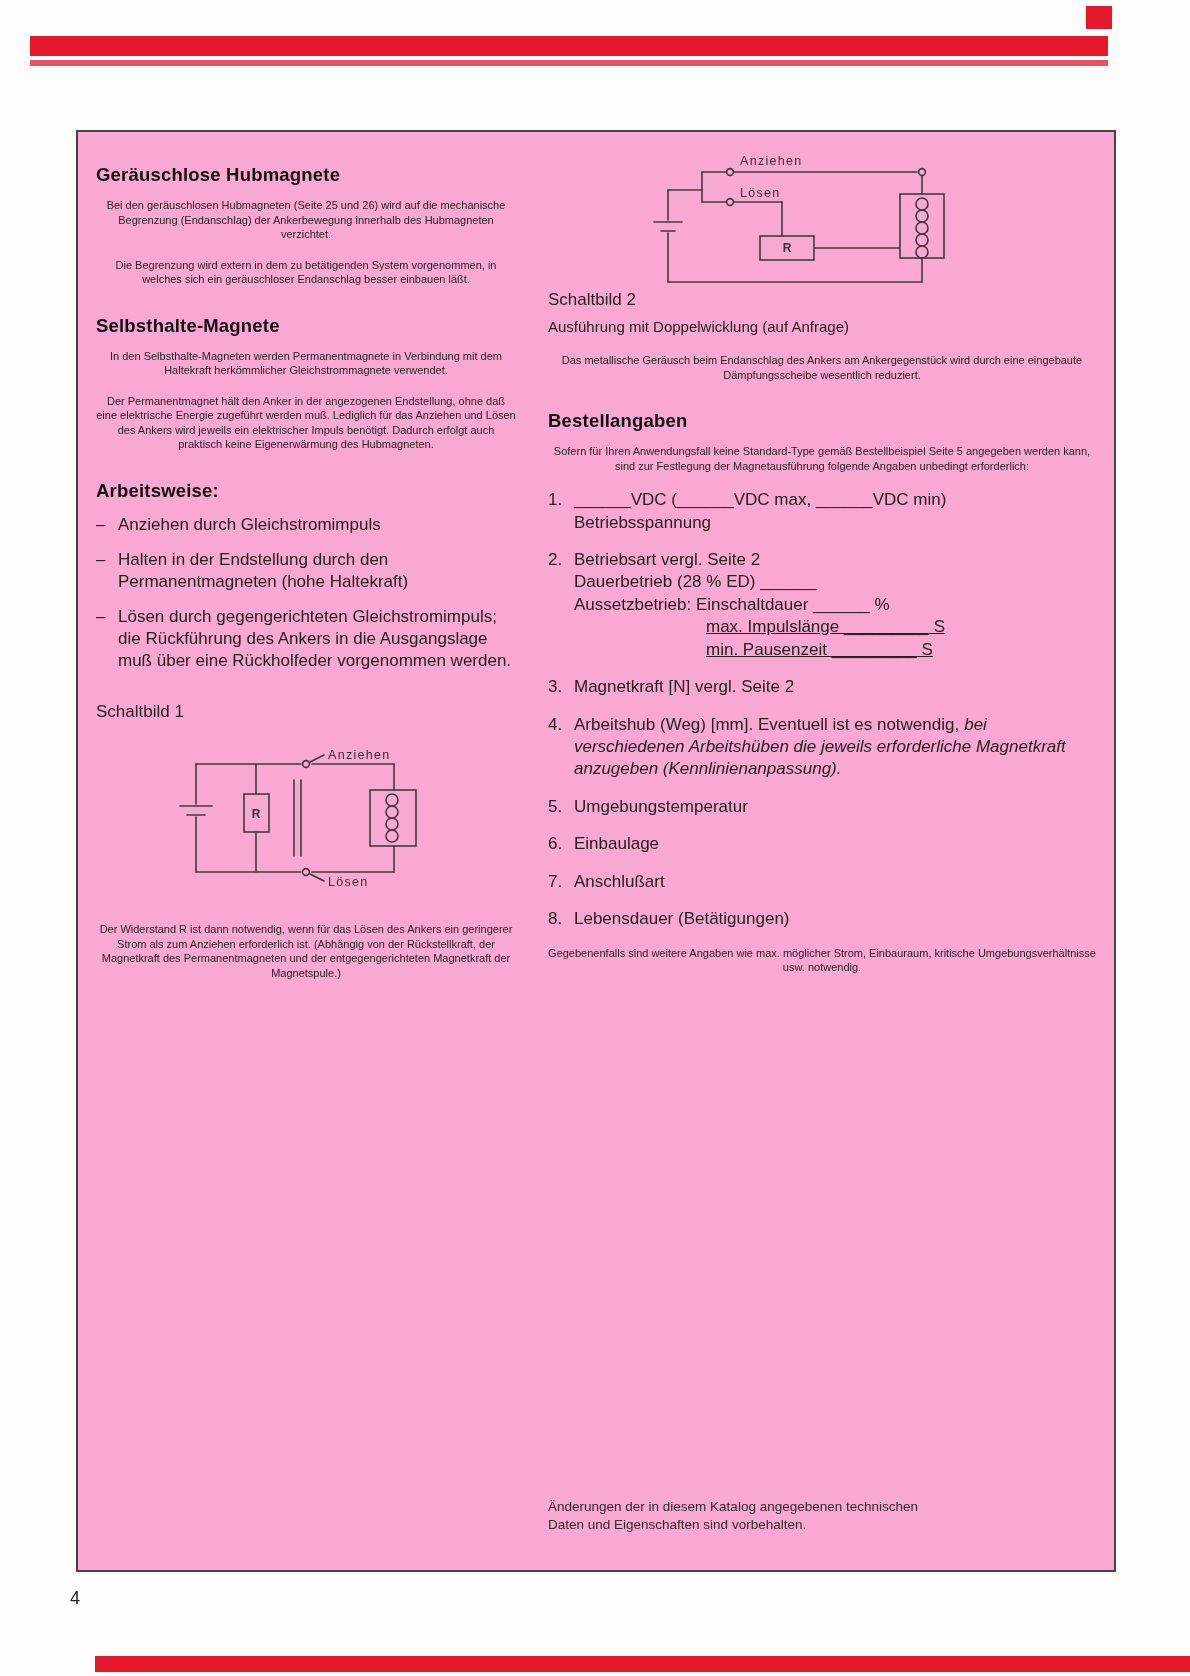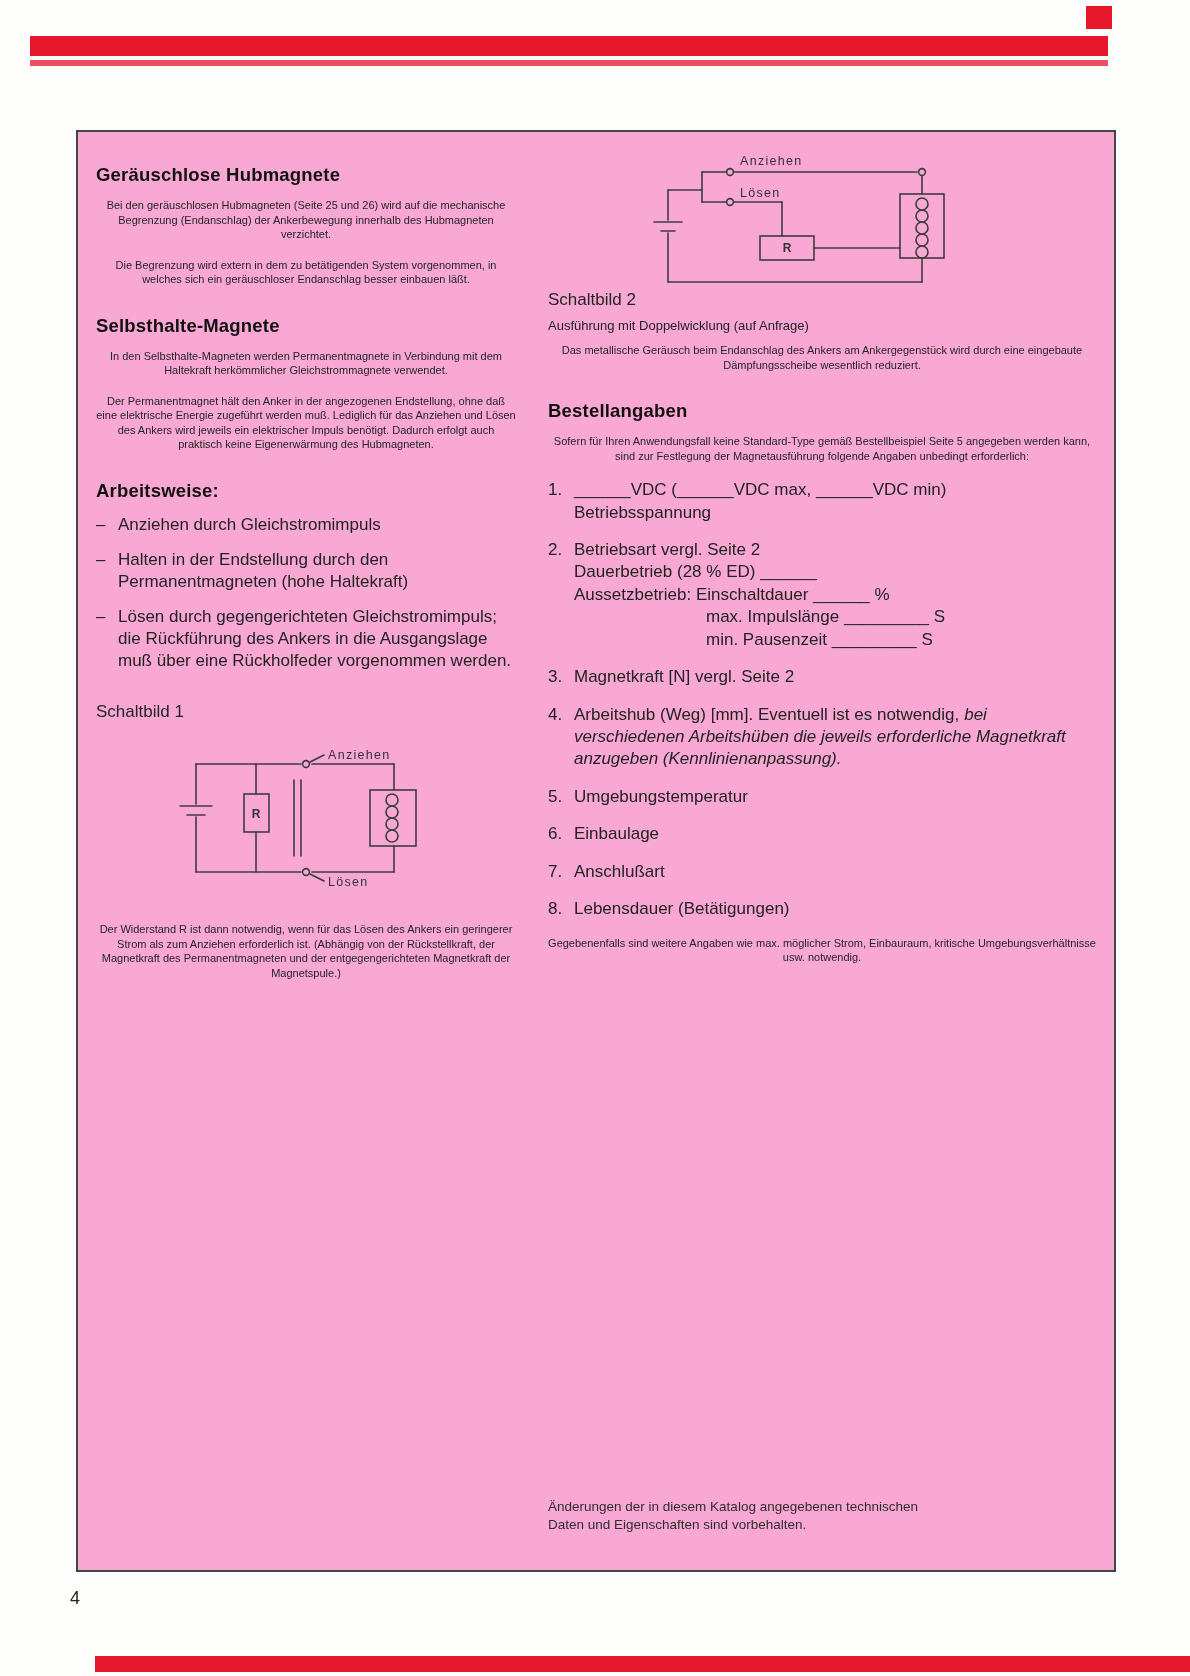--- a/index.html
+++ b/index.html
@@ -33,27 +33,27 @@
   .caption.block { margin:30px 0 10px; }
 
   .dash-list { margin:4px 0 10px; }
   .dash-item { display:flex; margin-bottom:13px; font-size:17px; line-height:1.3; }
   .dash { flex:0 0 22px; }
   .dash-text { flex:1; }
 
   .diagram-wrap { margin:6px 0 22px 58px; }
   .d2row { display:flex; align-items:flex-end; gap:6px; margin-bottom:4px; }
   .d2row svg { margin-top:-8px; }
-  .note { font-size:13px; margin:8px 0 10px; }
+  .note { font-size:15px; margin:8px 0 18px; }
 
   .order-list { margin:2px 0 6px; }
   .oi { display:flex; margin-bottom:15px; font-size:17px; line-height:1.32; }
   .oi .num { flex:0 0 26px; }
   .oi-body { flex:1; min-width:0; }
-  .oi-body .ind { padding-left:132px; }
+  .oi-body .ind { padding-left:132px;text-decoration:underline; }
   .it { font-style:italic; margin-left:5px; }
 
   .footnote {
     position:absolute; left:470px; bottom:36px; width:400px;
     font-size:13.5px; line-height:1.35; color:#2d2d2d;
   }
   .page-number { position:absolute; left:70px; top:1588px; font-size:18px; color:#222; }
 
   .dlabel { font-family:"Liberation Sans", sans-serif; font-size:12.5px; fill:#333; letter-spacing:1.3px; }
   .rlabel { font-weight:bold; font-size:12px; letter-spacing:0; }

